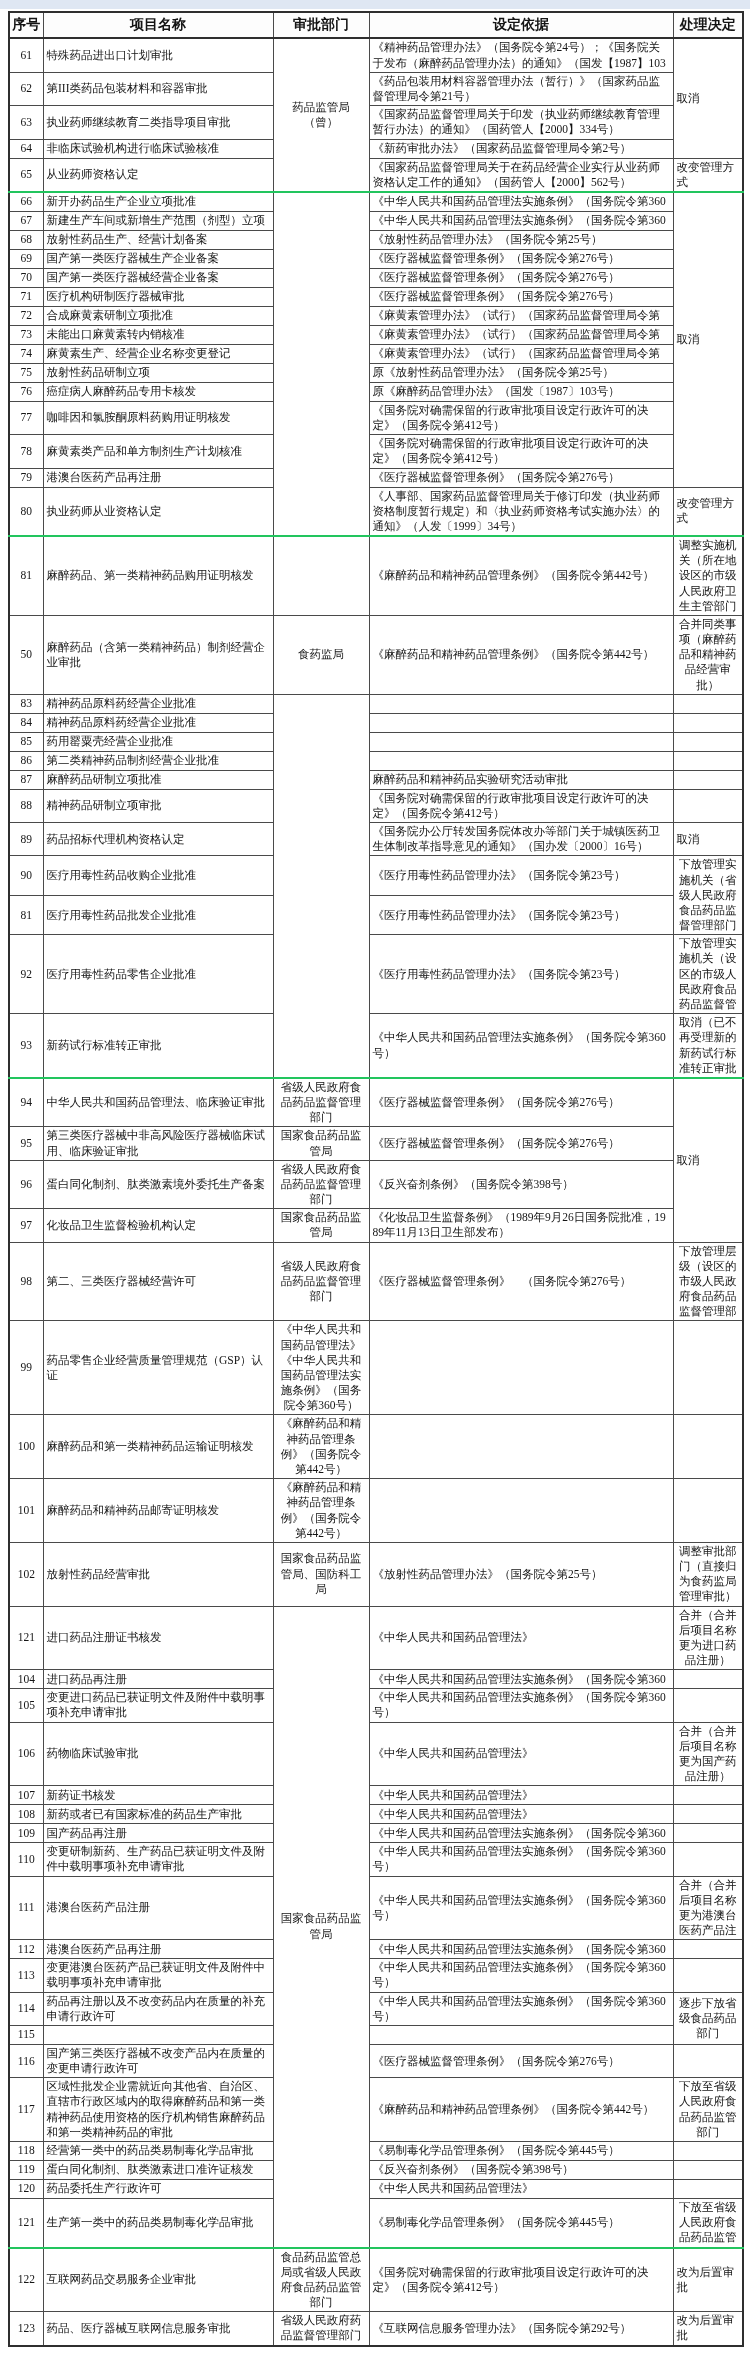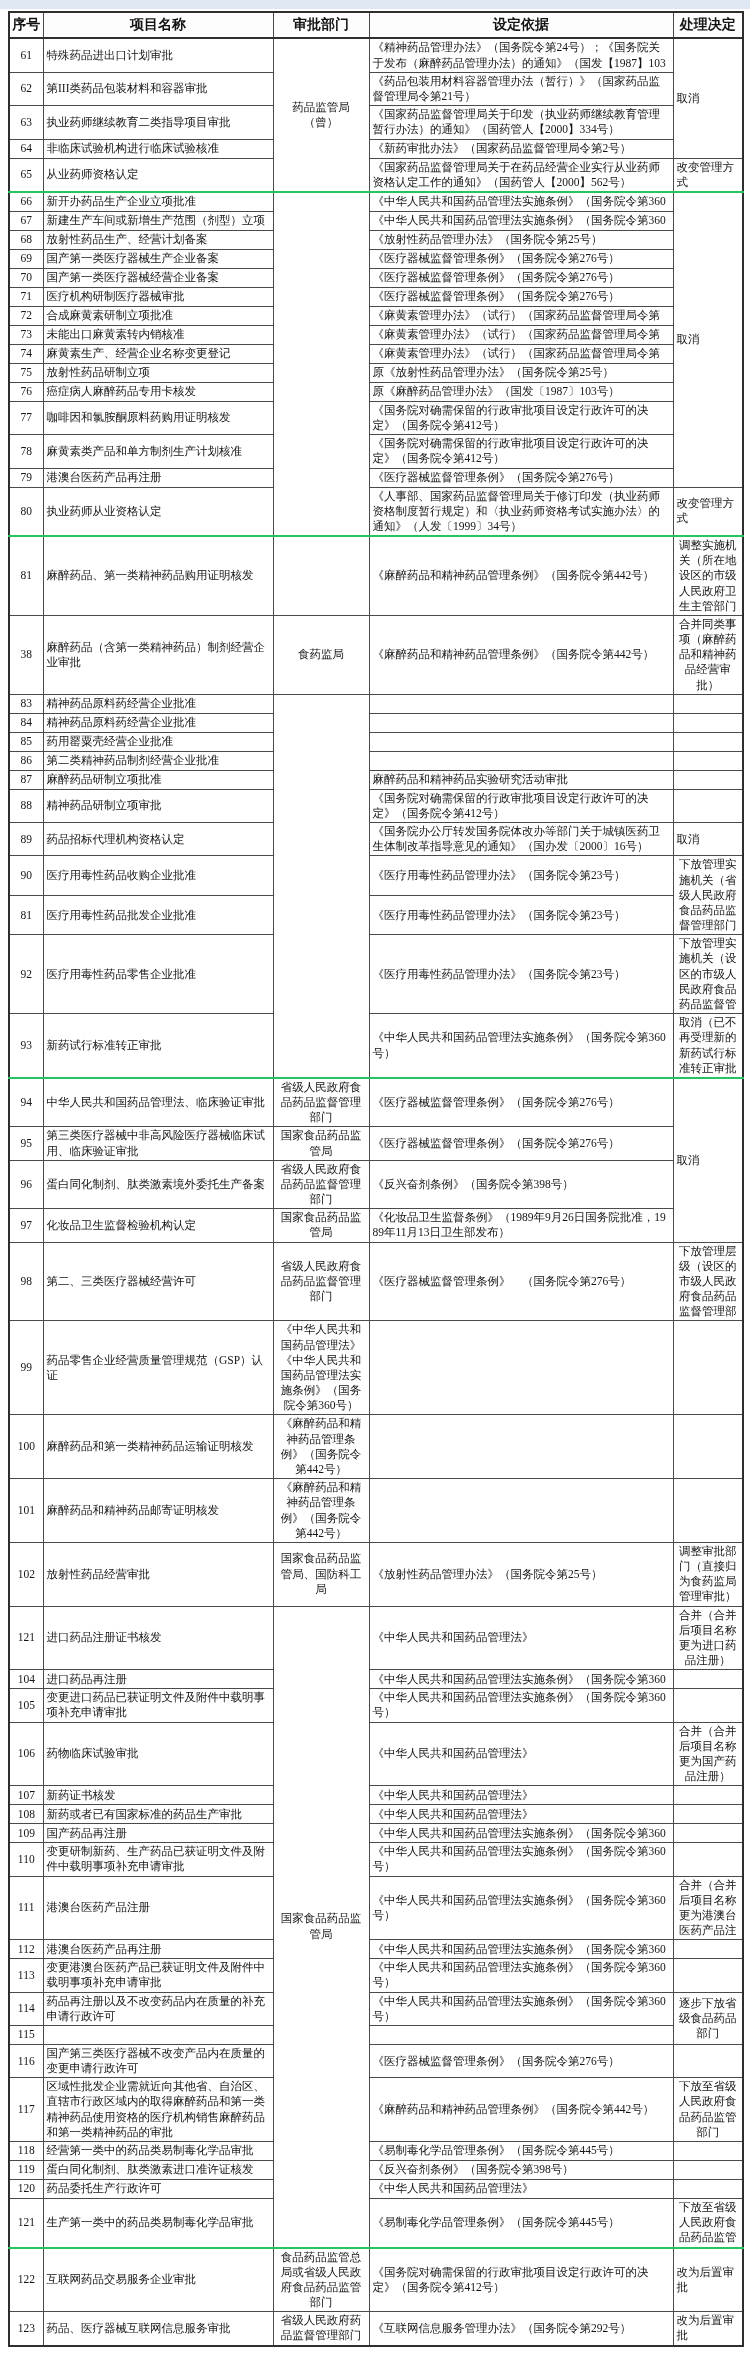--- a/index.html
+++ b/index.html
@@ -152,21 +152,21 @@
           <td class="dec center">改变管理方式</td>
         </tr>
         <tr class="sec">
           <td class="num">81</td>
           <td class="name">麻醉药品、第一类精神药品购用证明核发</td>
           <td class="dept"></td>
           <td class="basis">《麻醉药品和精神药品管理条例》（国务院令第442号）</td>
           <td class="dec">调整实施机关（所在地设区的市级人民政府卫生主管部门</td>
         </tr>
         <tr>
-          <td class="num">38</td>
+          <td class="num">50</td>
           <td class="name">麻醉药品（含第一类精神药品）制剂经营企业审批</td>
           <td class="dept">食药监局</td>
           <td class="basis">《麻醉药品和精神药品管理条例》（国务院令第442号）</td>
           <td class="dec">合并同类事项（麻醉药品和精神药品经营审批）</td>
         </tr>
         <tr>
           <td class="num">83</td>
           <td class="name">精神药品原料药经营企业批准</td>
           <td class="dept" rowspan="11"></td>
           <td class="basis"></td>

